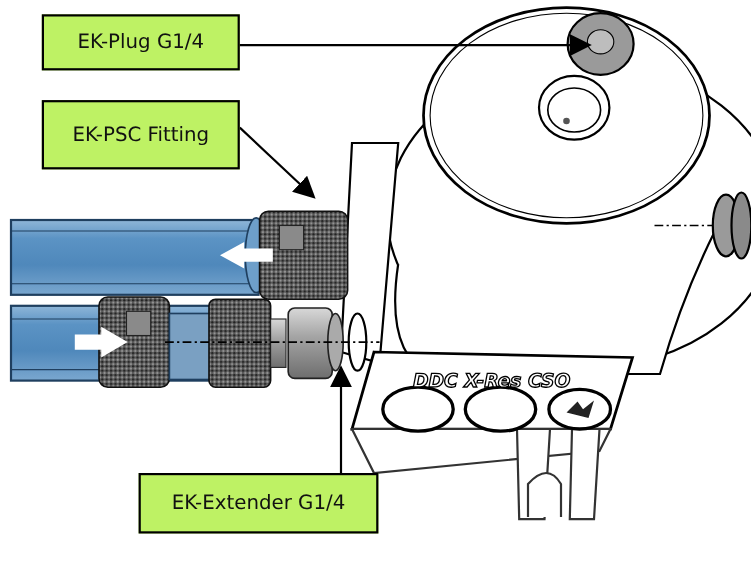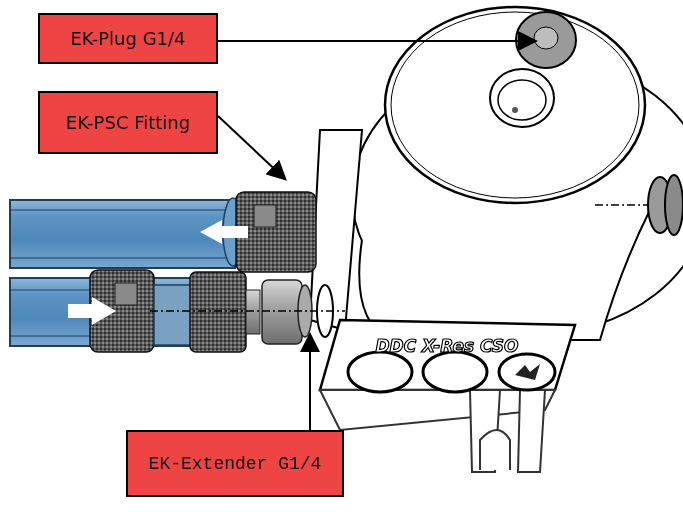--- a/index.html
+++ b/index.html
@@ -1,18 +1,18 @@
 <!DOCTYPE html>
 <html><head>
 <meta charset="utf-8">
 <style>
   html,body{margin:0;padding:0;background:#fff;}
   body{width:683px;height:521px;position:relative;overflow:hidden;font-family:"Liberation Sans",sans-serif;}
   svg{position:absolute;left:0;top:0;}
-  .label-box{position:absolute;background:#ef4444;border:2px solid #000;box-sizing:border-box;display:flex;align-items:center;justify-content:center;font-family:"DejaVu Sans",sans-serif;font-size:18px;color:#111;}
+  .label-box{position:absolute;background:#bef264;border:2px solid #000;box-sizing:border-box;display:flex;align-items:center;justify-content:center;font-family:"DejaVu Sans",sans-serif;font-size:18px;color:#111;}
   .product-text{font-family:"DejaVu Sans",sans-serif;font-style:italic;font-weight:bold;}
 </style>
 </head>
 <body>
 
 <svg width="683" height="521" viewBox="0 0 683 521">
   <defs>
     <linearGradient id="tubeGrad" x1="0" y1="0" x2="0" y2="1">
       <stop offset="0" stop-color="#8fb6d8"></stop>
       <stop offset="0.25" stop-color="#5b93c4"></stop>
@@ -101,15 +101,15 @@
 
   <text x="447" y="352" text-anchor="middle" font-size="17" class="product-text" fill="#fff" stroke="#000" stroke-width="1.2">DDC X-Res CSO</text>
 </svg>
 
 <div class="label-box" style="left:38px;top:13px;width:180px;height:51px;">
   <span>EK-Plug G1/4</span>
 </div>
 <div class="label-box" style="left:38px;top:91px;width:180px;height:63px;">
   <span>EK-PSC Fitting</span>
 </div>
-<div class="label-box" style="left:126px;top:430px;width:218px;height:67px;font-family:Liberation Mono, monospace;">
+<div class="label-box" style="left:126px;top:430px;width:218px;height:55px;">
   <span>EK-Extender G1/4</span>
 </div>
 
 </body></html>

